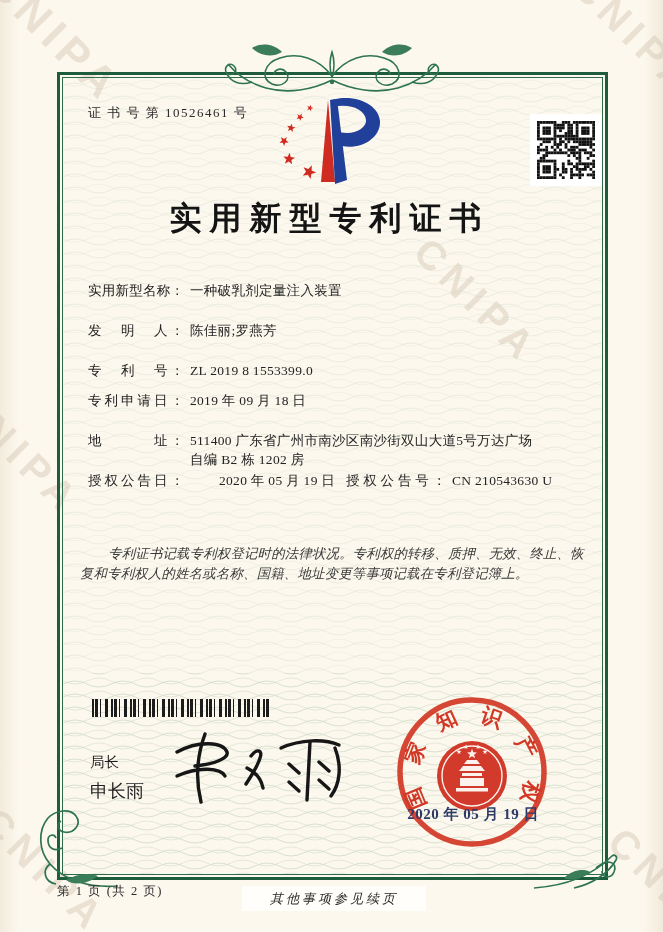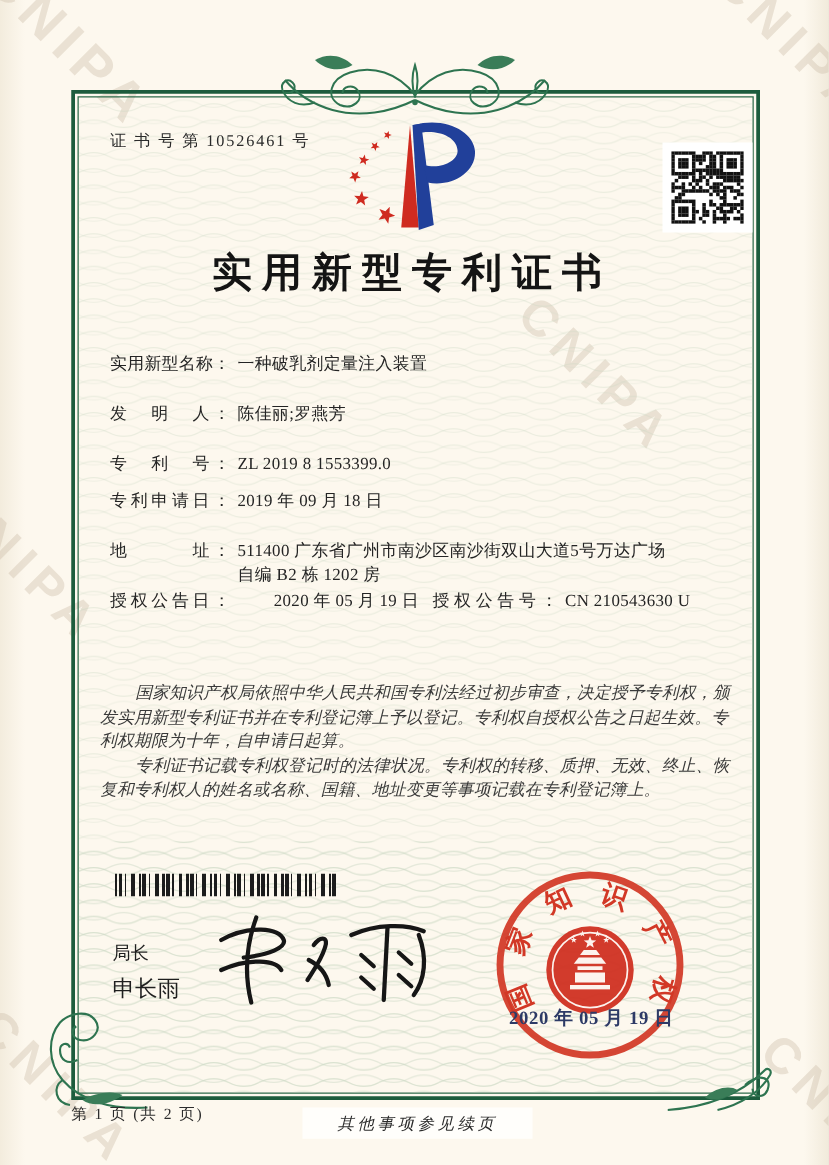--- a/index.html
+++ b/index.html
@@ -448,21 +448,20 @@
         <span class="fvalue">2020 年 05 月 19 日</span>
       </span>
       <span class="pair2">
         <span class="flabel2">授权公告号：</span>
         <span class="fvalue">CN 210543630 U</span>
       </span>
     </div>
   </div>
 
   <div class="body-text">
-    <p>国家知识产权局依照中华人民共和国专利法经过初步审查，决定授予专利权，颁发实用新型专利证书并在专利登记簿上予以登记。专利权自授权公告之日起生效。专利权期限为十年，自申请日起算。</p>
     <p>专利证书记载专利权登记时的法律状况。专利权的转移、质押、无效、终止、恢复和专利权人的姓名或名称、国籍、地址变更等事项记载在专利登记簿上。</p>
   </div>
 
   <div class="barcode"></div>
 
   <div class="signoff-title">局长</div>
   <div class="signoff-name">申长雨</div>
 
   <svg class="signature" width="190" height="82" viewBox="0 0 190 82">
     <g fill="none" stroke="#161616" stroke-width="3.4" stroke-linecap="round" stroke-linejoin="round">

